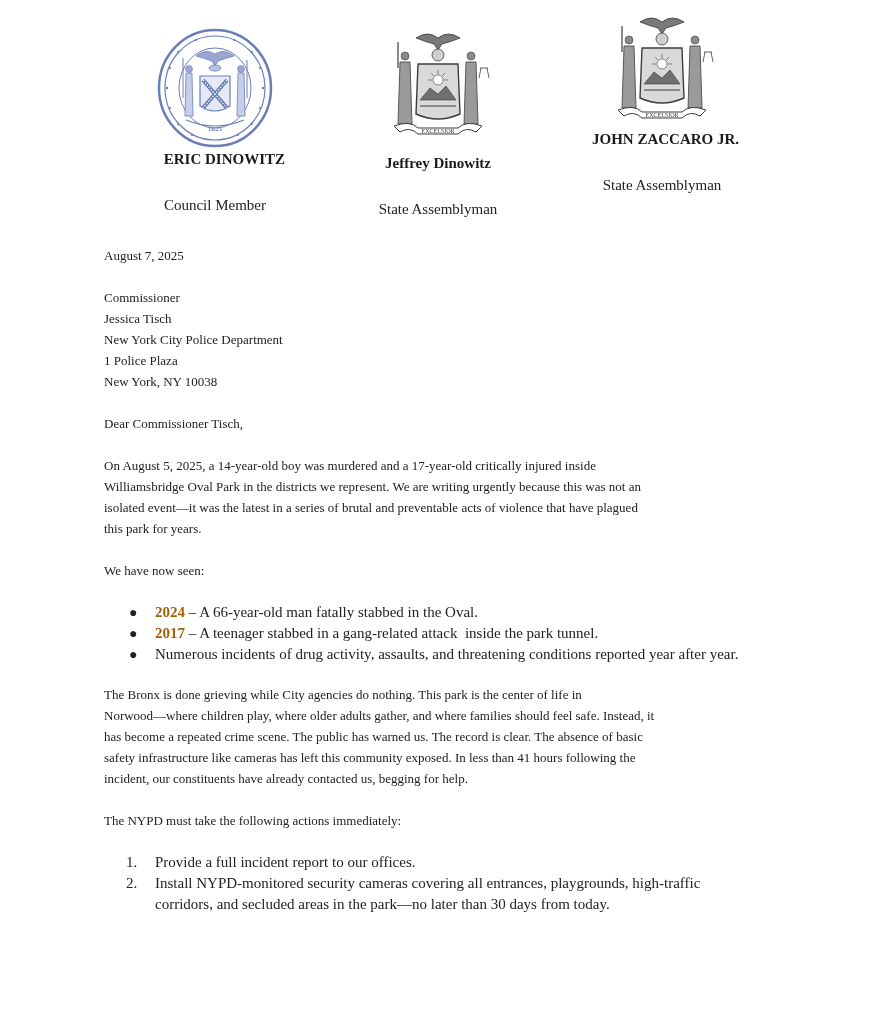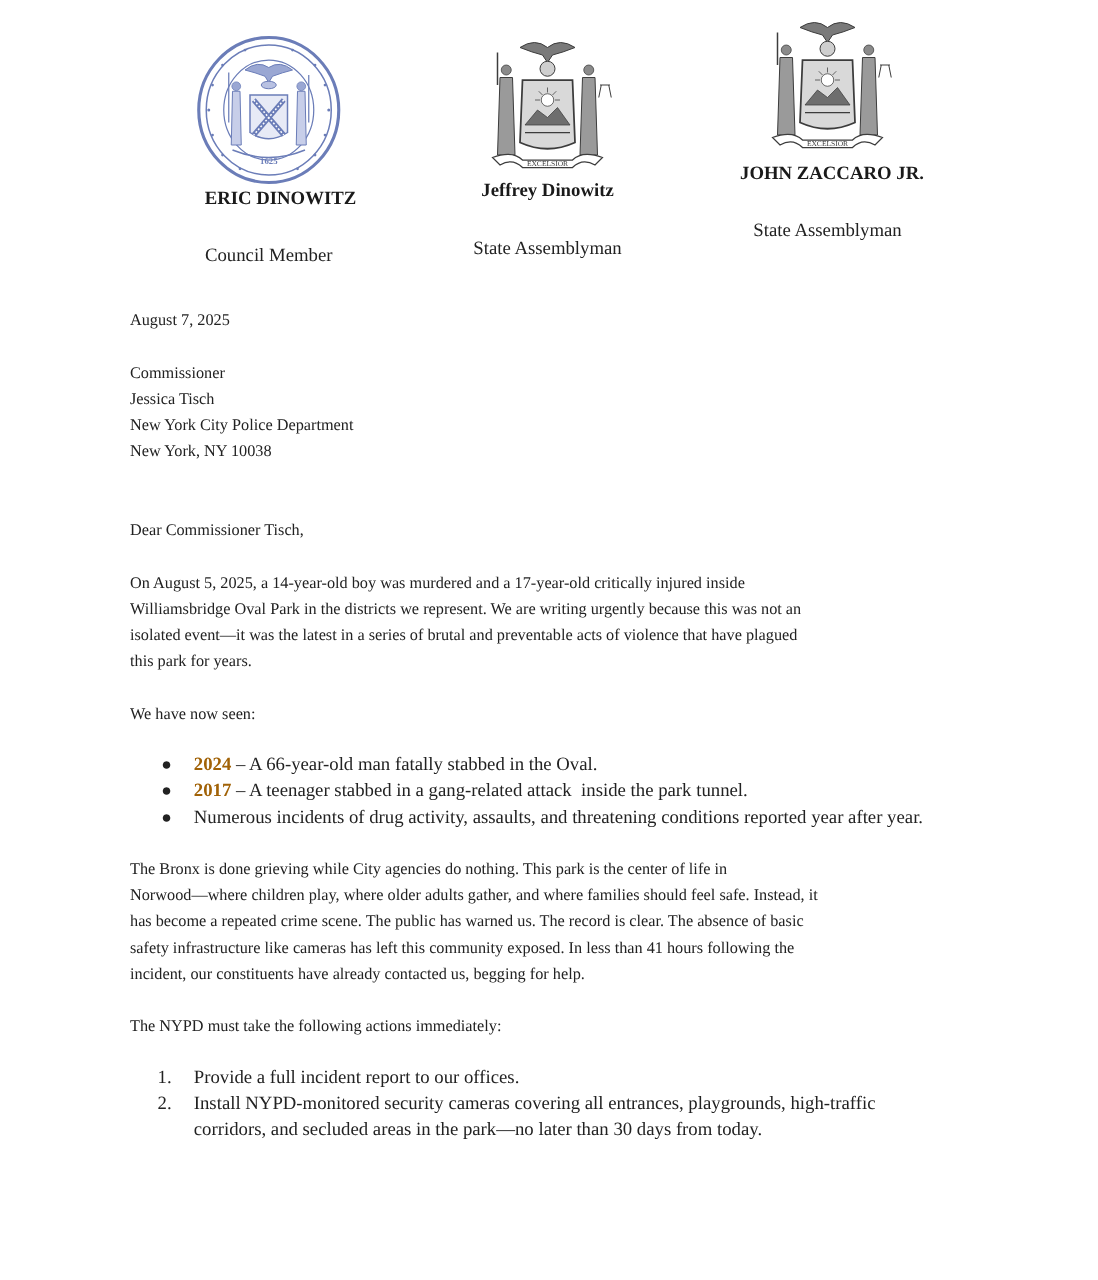--- a/index.html
+++ b/index.html
@@ -10,21 +10,21 @@
   }
   .letterhead { position: absolute; left: 0; top: 0; width: 878px; height: 200px; }
   .official { position: absolute; text-align: center; }
   .official .seal { display: block; margin: 0 auto; }
   .official .name { font-weight: bold; font-size: 15px; line-height: 18px; color: #1a1a1a; white-space: nowrap; }
   .official .title { font-size: 15px; line-height: 18px; color: #222; white-space: nowrap; margin-top: 28px; }
 
   #off-1 { left: 145px; top: 28px; width: 140px; }
   #off-1 .name { margin-top: 2px; text-align: right; }
   #off-2 { left: 368px; top: 28px; width: 140px; }
-  #off-2 .name { margin-top: 4px; }
+  #off-2 .name { margin-top: 14px; }
   #off-3 { left: 592px; top: 12px; width: 140px; }
   #off-3 .name { margin-top: 6px; }
   .block { position: absolute; left: 104px; width: 690px; font-size: 13px; line-height: 21px; color: #222; }
   .line { display: block; white-space: nowrap; }
 
   #date { top: 245px; }
   #address { top: 287px; }
   #salutation { top: 413px; }
   #para1 { top: 455px; }
   #intro-list { top: 560px; }
@@ -147,20 +147,21 @@
     <div class="title">State Assemblyman</div>
   </div>
 </div>
 
 <div class="block" id="date">August 7, 2025</div>
 
 <div class="block" id="address">
   <span class="line">Commissioner</span>
   <span class="line">Jessica Tisch</span>
   <span class="line">New York City Police Department</span>
+  <span class="line">1 Police Plaza</span>
   <span class="line">New York, NY 10038</span>
 </div>
 
 <div class="block" id="salutation">Dear Commissioner Tisch,</div>
 
 <div class="block" id="para1">
   <span class="line">On August 5, 2025, a 14-year-old boy was murdered and a 17-year-old critically injured inside</span>
   <span class="line">Williamsbridge Oval Park in the districts we represent. We are writing urgently because this was not an</span>
   <span class="line">isolated event—it was the latest in a series of brutal and preventable acts of violence that have plagued</span>
   <span class="line">this park for years.</span>

